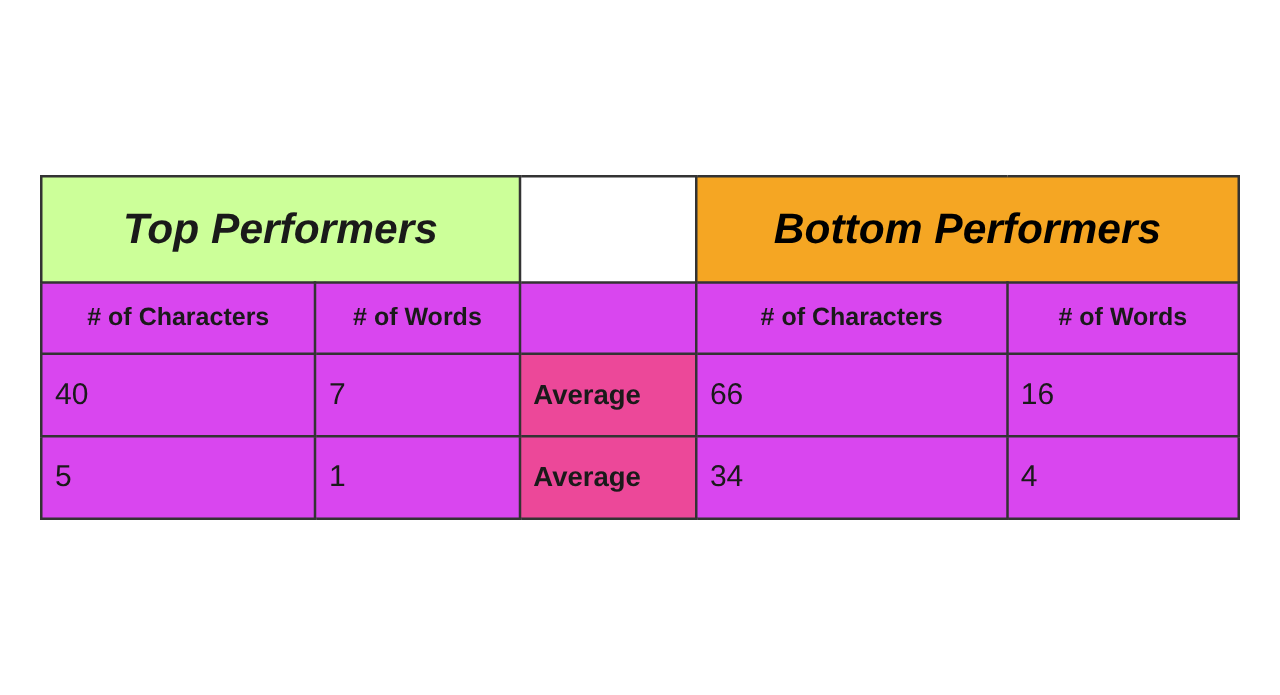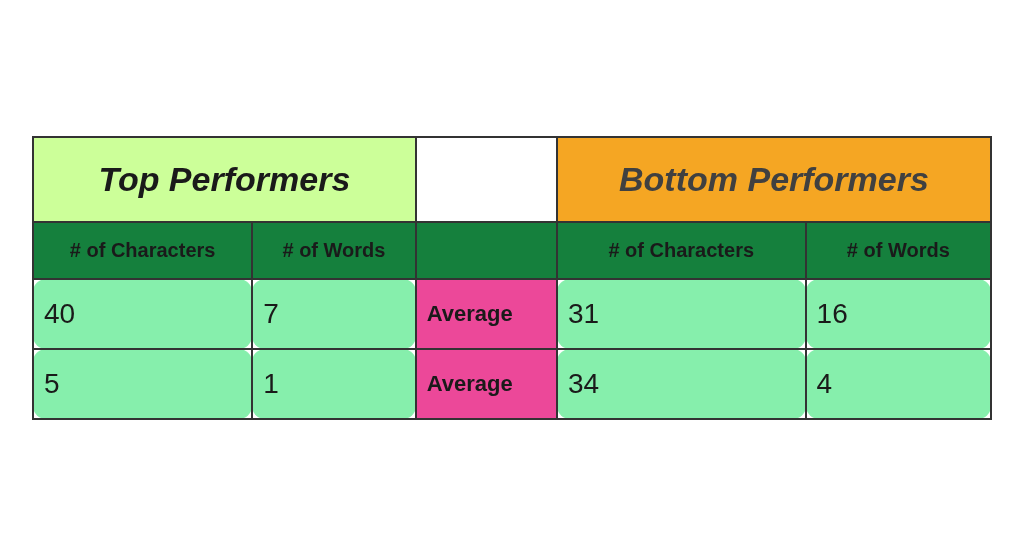--- a/index.html
+++ b/index.html
@@ -45,48 +45,47 @@
       color: #1a1a1a;
       padding: 22px 10px;
       border: 2px solid #333;
     }
 
     .header-orange {
       background-color: #f5a623;
       font-size: 34px;
       font-style: italic;
       font-weight: 900;
-      color: #404040;
+      color: #000000;
       padding: 22px 10px;
       border: 2px solid #333;
     }
 
     .header-empty {
       background-color: #ffffff;
       border: 2px solid #333;
     }
 
     .col-header {
       font-size: 20px;
       font-weight: 900;
-      background-color: #15803d;
+      background-color: #d946ef;
       padding: 16px 10px;
     }
 
     .metric-label {
       font-size: 22px;
       font-weight: 900;
       background-color: #ec4899;
     }
 
     .data-cell {
-      font-size: 28px;
+      font-size: 24px;
       font-weight: normal;
-      background-color: #86efac;
-      border-radius: 13px;
+      background-color: #d946ef;
     }
   </style>
 </head>
 <body>
 
 <div class="table-wrapper">
   <table>
     <thead>
       <tr>
         <th colspan="2" class="header-green">Top Performers</th>
@@ -99,21 +98,21 @@
         <th class="col-header header-empty"></th>
         <th class="col-header"># of Characters</th>
         <th class="col-header"># of Words</th>
       </tr>
     </thead>
     <tbody id="table-body">
     <tr>
           <td class="data-cell">40</td>
           <td class="data-cell">7</td>
           <td class="metric-label">Average</td>
-          <td class="data-cell">31</td>
+          <td class="data-cell">66</td>
           <td class="data-cell">16</td>
         </tr>
         <tr>
           <td class="data-cell">5</td>
           <td class="data-cell">1</td>
           <td class="metric-label">Average</td>
           <td class="data-cell">34</td>
           <td class="data-cell">4</td>
         </tr>
       </tbody>

